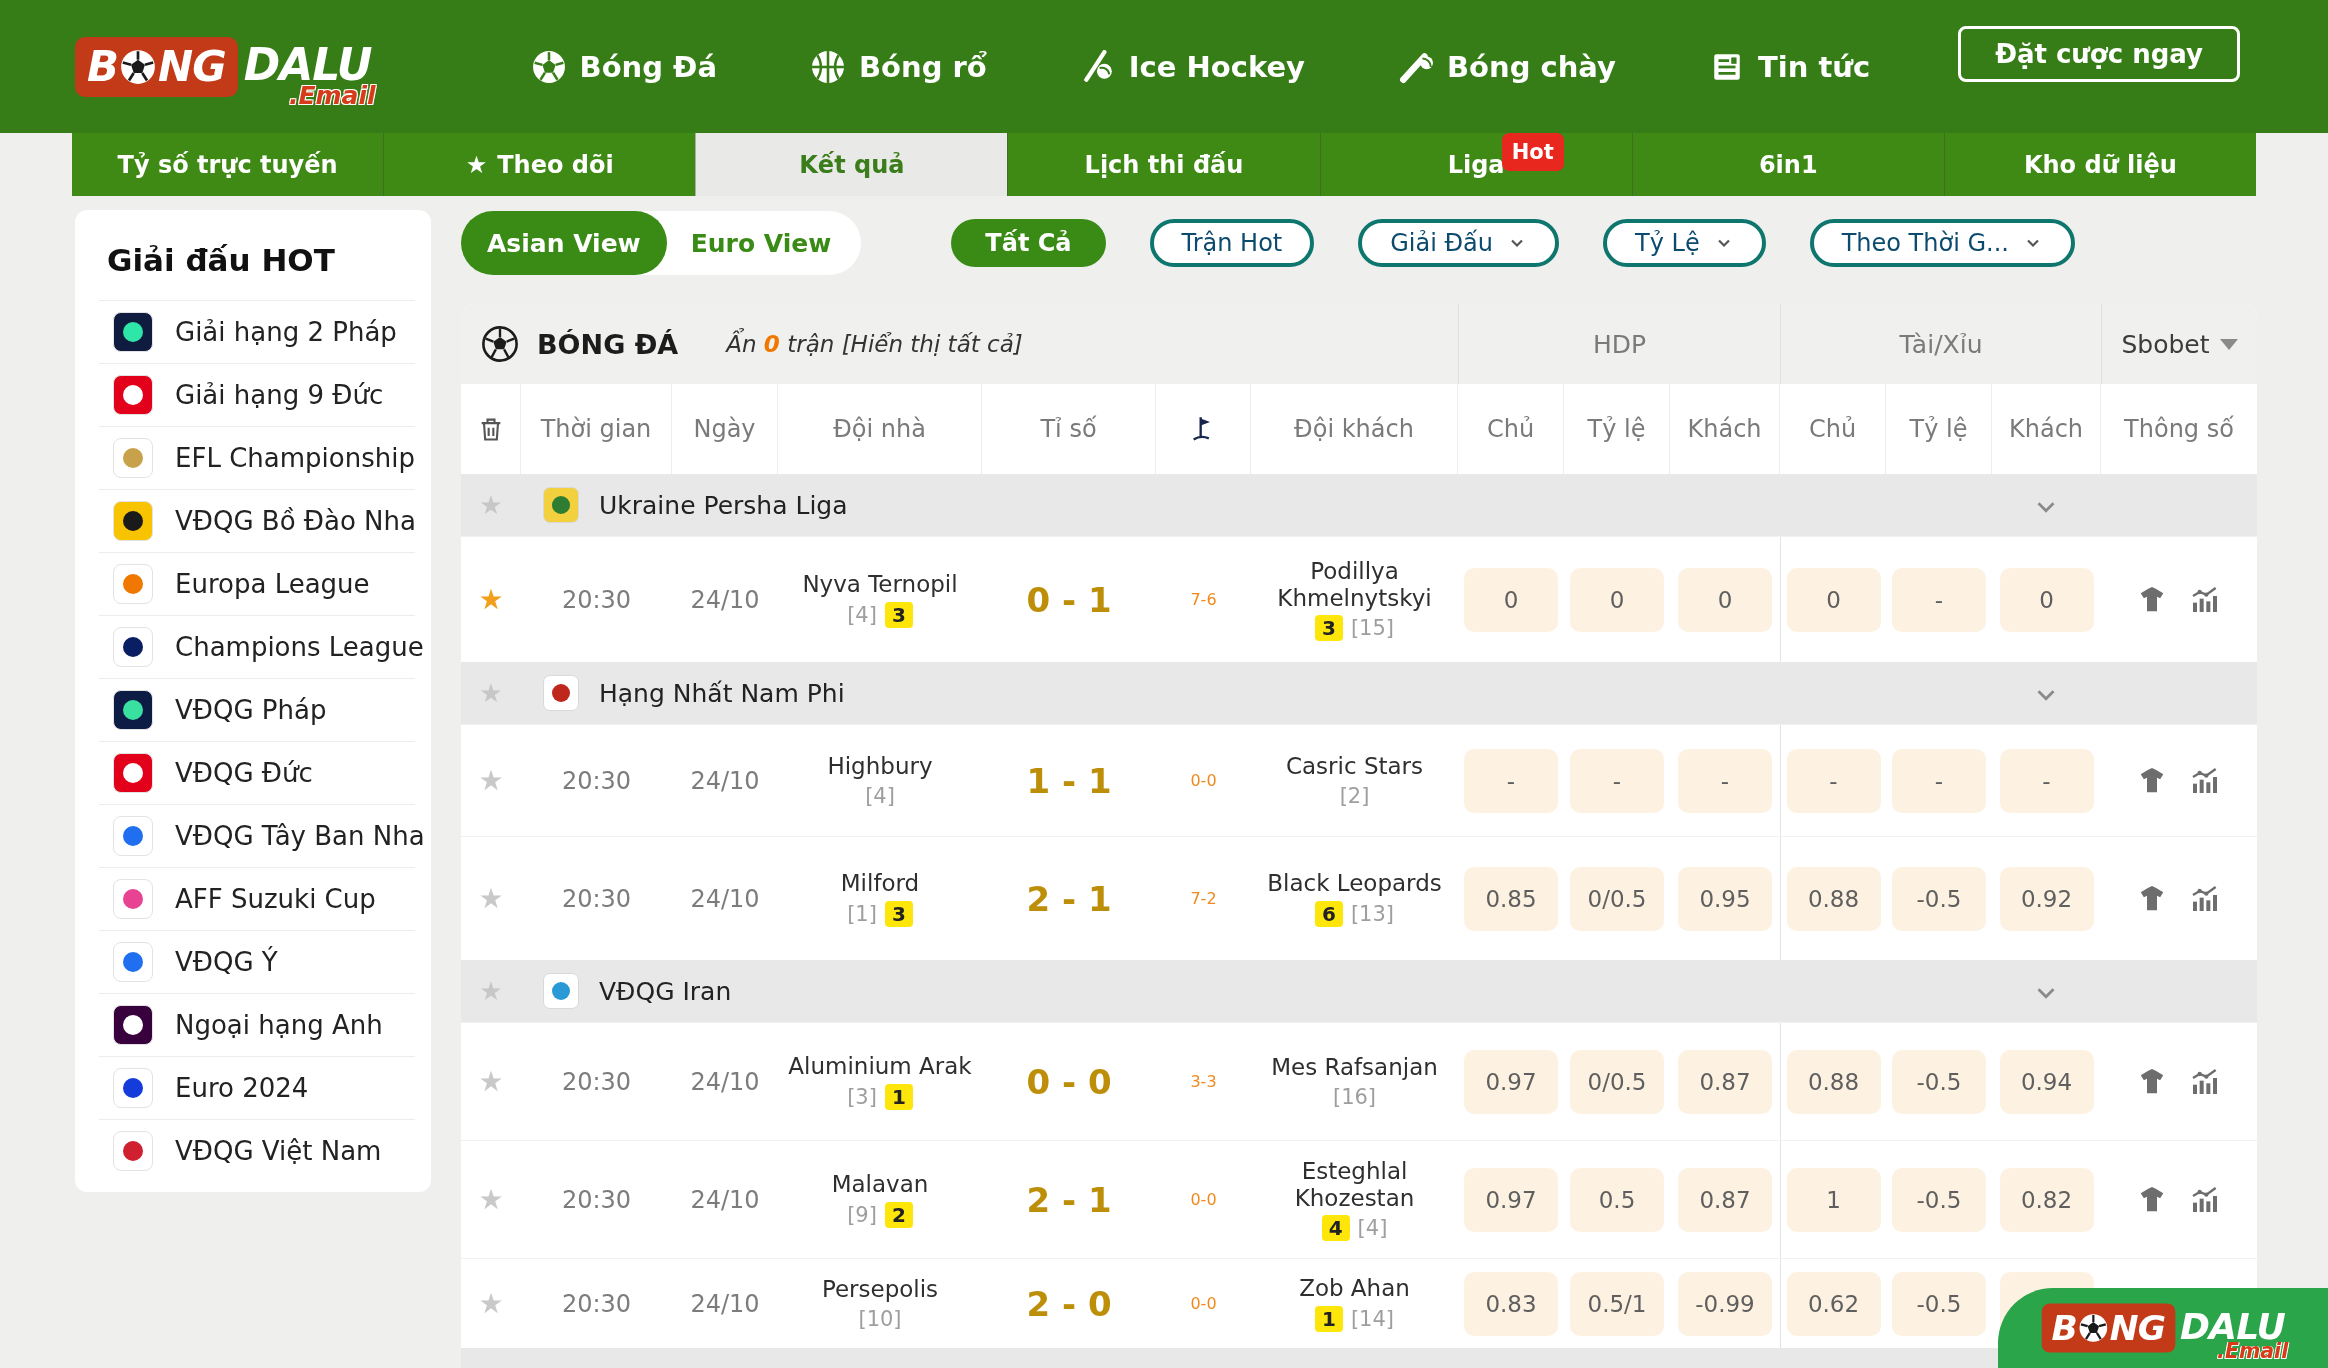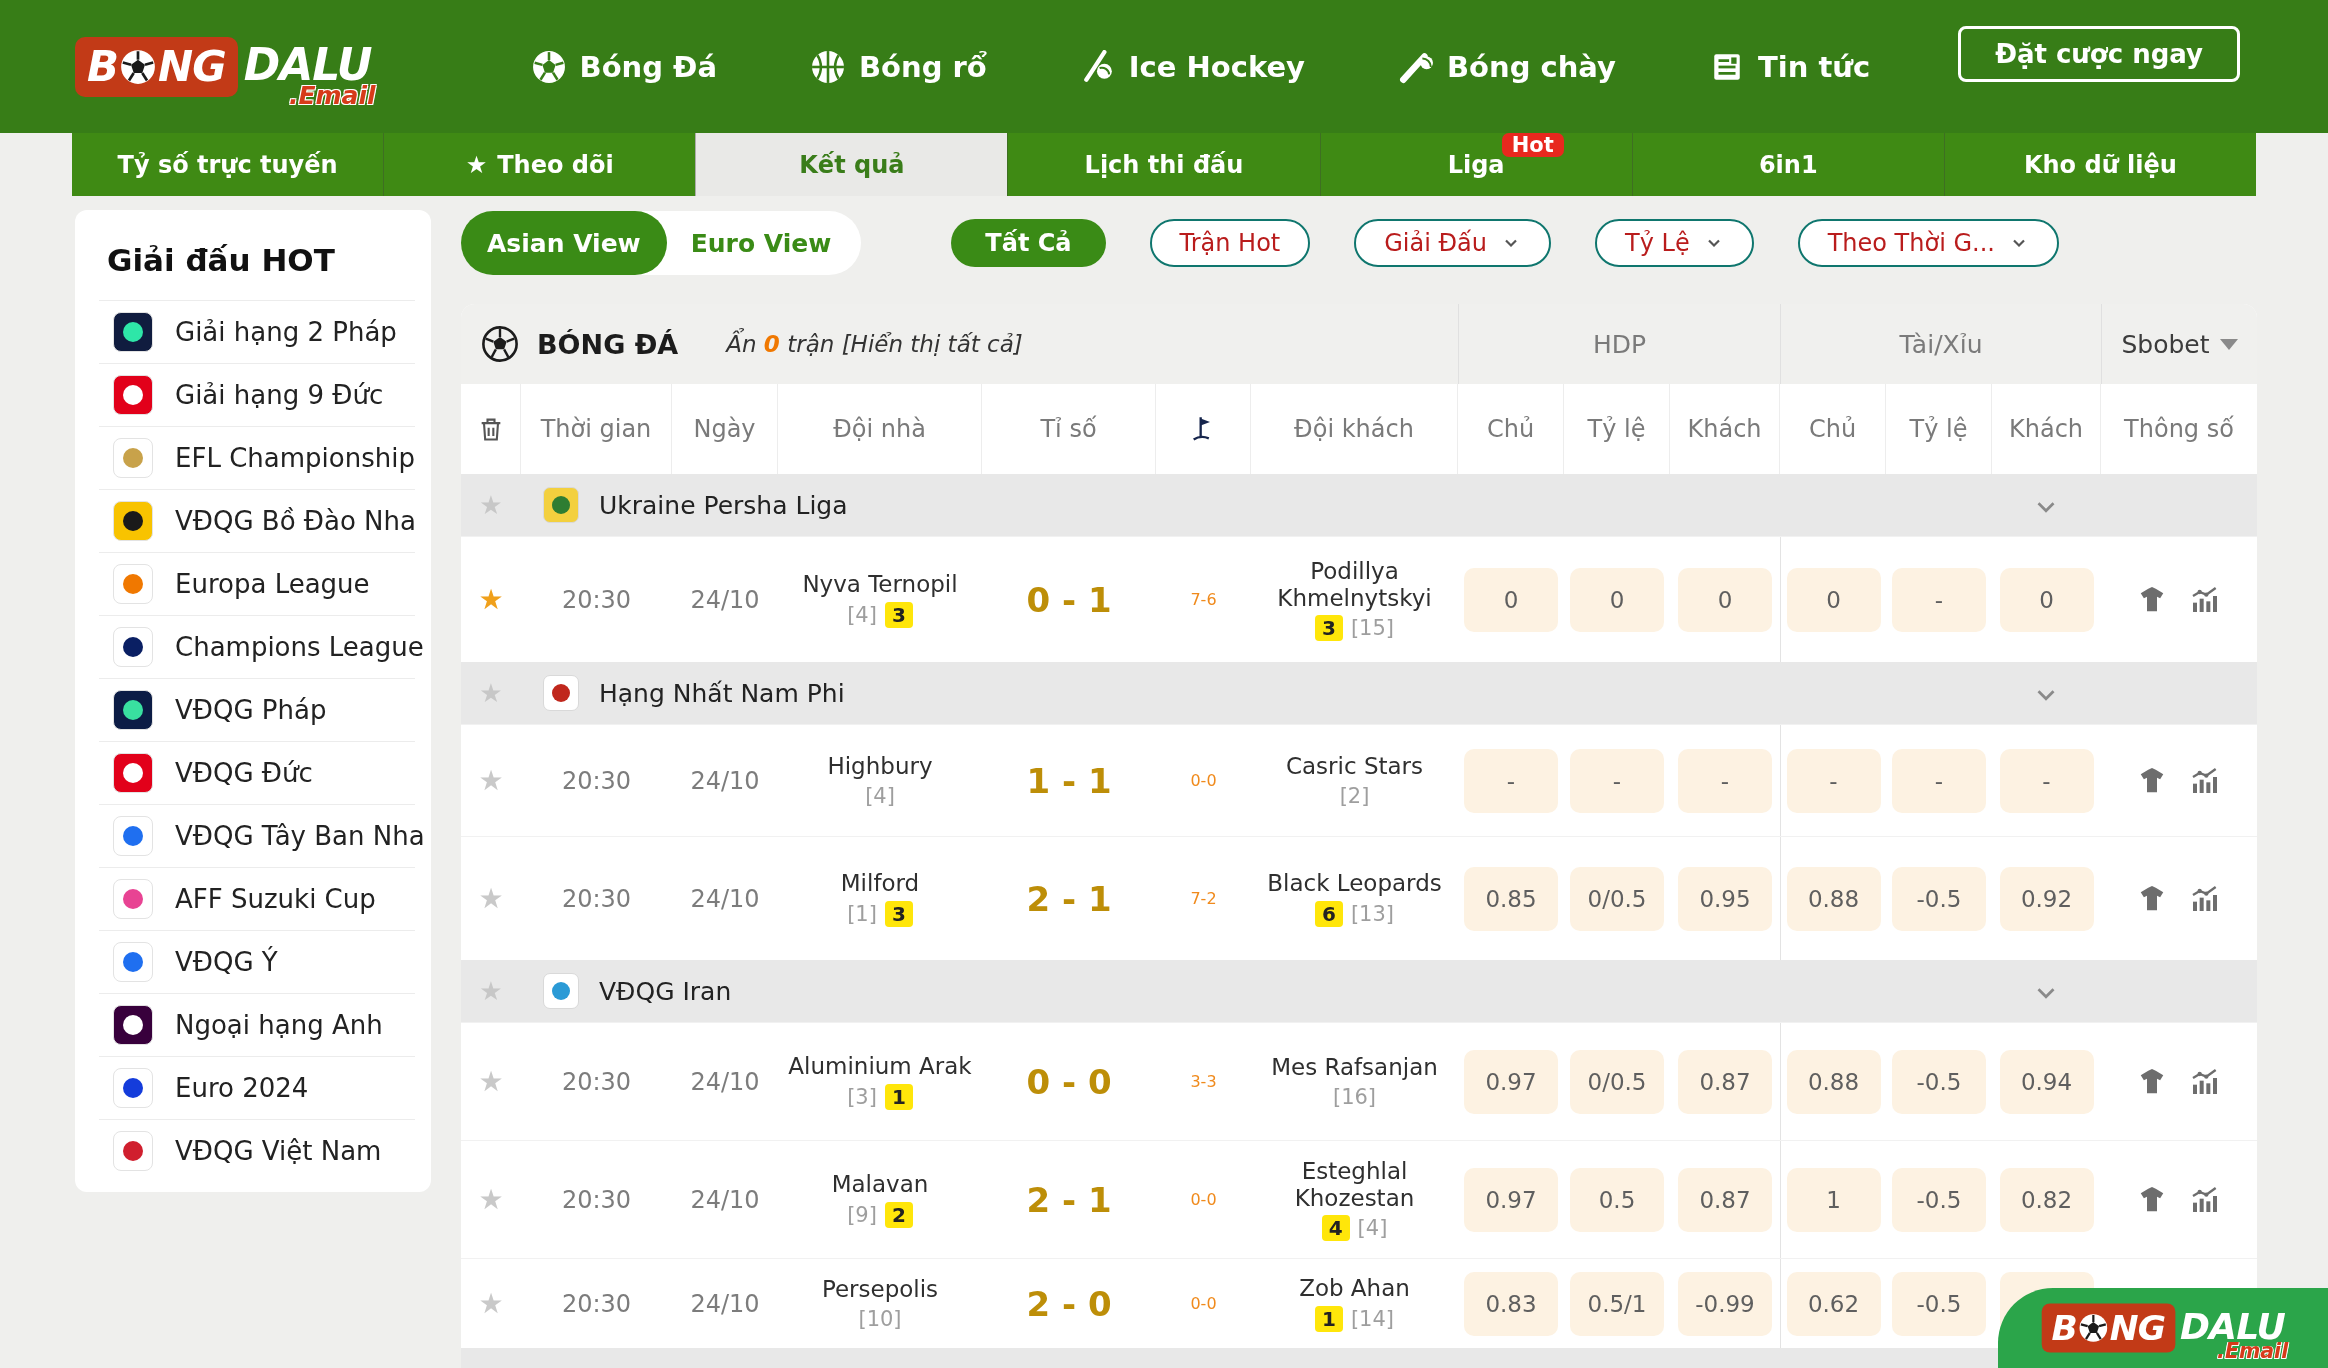--- a/index.html
+++ b/index.html
@@ -19,21 +19,21 @@
   .topnav-item { display:flex; align-items:center; gap:14px; color:#fff; font-size:29px; font-weight:bold; cursor:pointer; }
   .topnav-item svg { display:block; }
   .cta-btn { position:absolute; right:88px; top:26px; height:56px; padding:0 34px; border:3px solid #fff; border-radius:8px; background:transparent; color:#fff; font-size:26px; font-weight:bold; display:flex; align-items:center; cursor:pointer; font-family:inherit; }
 
   
   .tabsbar { position:absolute; top:133px; left:72px; right:72px; height:63px; display:flex; background:#3f8a14; }
   .tab { flex:1; display:flex; align-items:center; justify-content:center; gap:10px; color:#fff; font-size:24px; font-weight:bold; border-left:1px solid rgba(60,60,60,.35); cursor:pointer; position:relative; }
   .tab:first-child { border-left:none; }
   .tab.active { background:#e9e9e7; color:#3a7d1a; }
   .tab .tab-star { font-size:24px; }
-  .hot-badge { position:absolute; top:0px; right:68px; background:#e8281e; color:#fff; font-size:21px; font-weight:bold; padding:0 10px; border-radius:7px; }
+  .hot-badge { position:absolute; top:0px; right:68px; background:#e8281e; color:#fff; font-size:21px; font-weight:bold; padding:7px 10px; border-radius:7px; }
 
   
   .content { position:absolute; top:196px; left:0; right:0; bottom:0; }
 
   
   .sidebar { position:absolute; left:75px; top:14px; width:356px; background:#fff; border-radius:12px; padding:26px 0 10px 8px; }
   .sidebar-title { font-size:31px; font-weight:bold; color:#111; padding:6px 0 22px 24px; }
   .side-item { display:flex; align-items:center; gap:22px; height:63px; margin:0 16px; padding-left:14px; border-top:1px solid #ececec; cursor:pointer; }
   .side-item:first-of-type { border-top:none; }
   .league-tile { width:40px; height:40px; border-radius:8px; border:1px solid #e3e3e3; display:flex; align-items:center; justify-content:center; flex:0 0 auto; }
@@ -42,21 +42,21 @@
 
   
   .main { position:absolute; left:461px; top:14px; width:1796px; }
 
   .filterbar { display:flex; align-items:center; height:66px; }
   .toggle { background:#fff; border-radius:33px; height:64px; display:flex; align-items:center; padding:0 6px 0 0; }
   .toggle-on { background:#3a8b16; color:#fff; border-radius:33px; height:64px; display:flex; align-items:center; padding:0 26px; font-size:25px; font-weight:bold; cursor:pointer; }
   .toggle-off { color:#3a8b16; font-size:25px; font-weight:bold; padding:0 24px; cursor:pointer; }
   .pill { height:48px; border-radius:30px; display:flex; align-items:center; justify-content:center; font-size:24px; cursor:pointer; }
   .pill-green { background:#3a8b16; color:#fff; font-weight:bold; padding:0 34px; margin-left:90px; }
-  .pill-white { background:#fff; border:2px solid #0f766e; color:#b91c1c; padding:5px 28px; margin-left:44px; gap:14px; }
+  .pill-white { background:#fff; border:4px solid #0f766e; color:#0c4a6e; padding:5px 28px; margin-left:44px; gap:14px; }
   .chev { width:20px; height:20px; }
 
   .card { margin-top:28px; background:#fff; border-radius:14px 14px 0 0; overflow:hidden; }
   .grid { display:grid; grid-template-columns:60px 151px 106px 204px 174px 95px 207px 106px 106px 110px 106px 106px 109px 156px; }
 
   .card-head { background:#f0f0ee; height:80px; }
   .ch-left { grid-column:1/8; display:flex; align-items:center; padding-left:20px; gap:18px; }
   .ch-sport { font-size:27px; font-weight:bold; color:#1c1c1c; }
   .ch-hidden { font-size:23px; font-style:italic; color:#333; margin-left:30px; }
   .ch-hidden .cnt { color:#f07800; font-weight:bold; }

